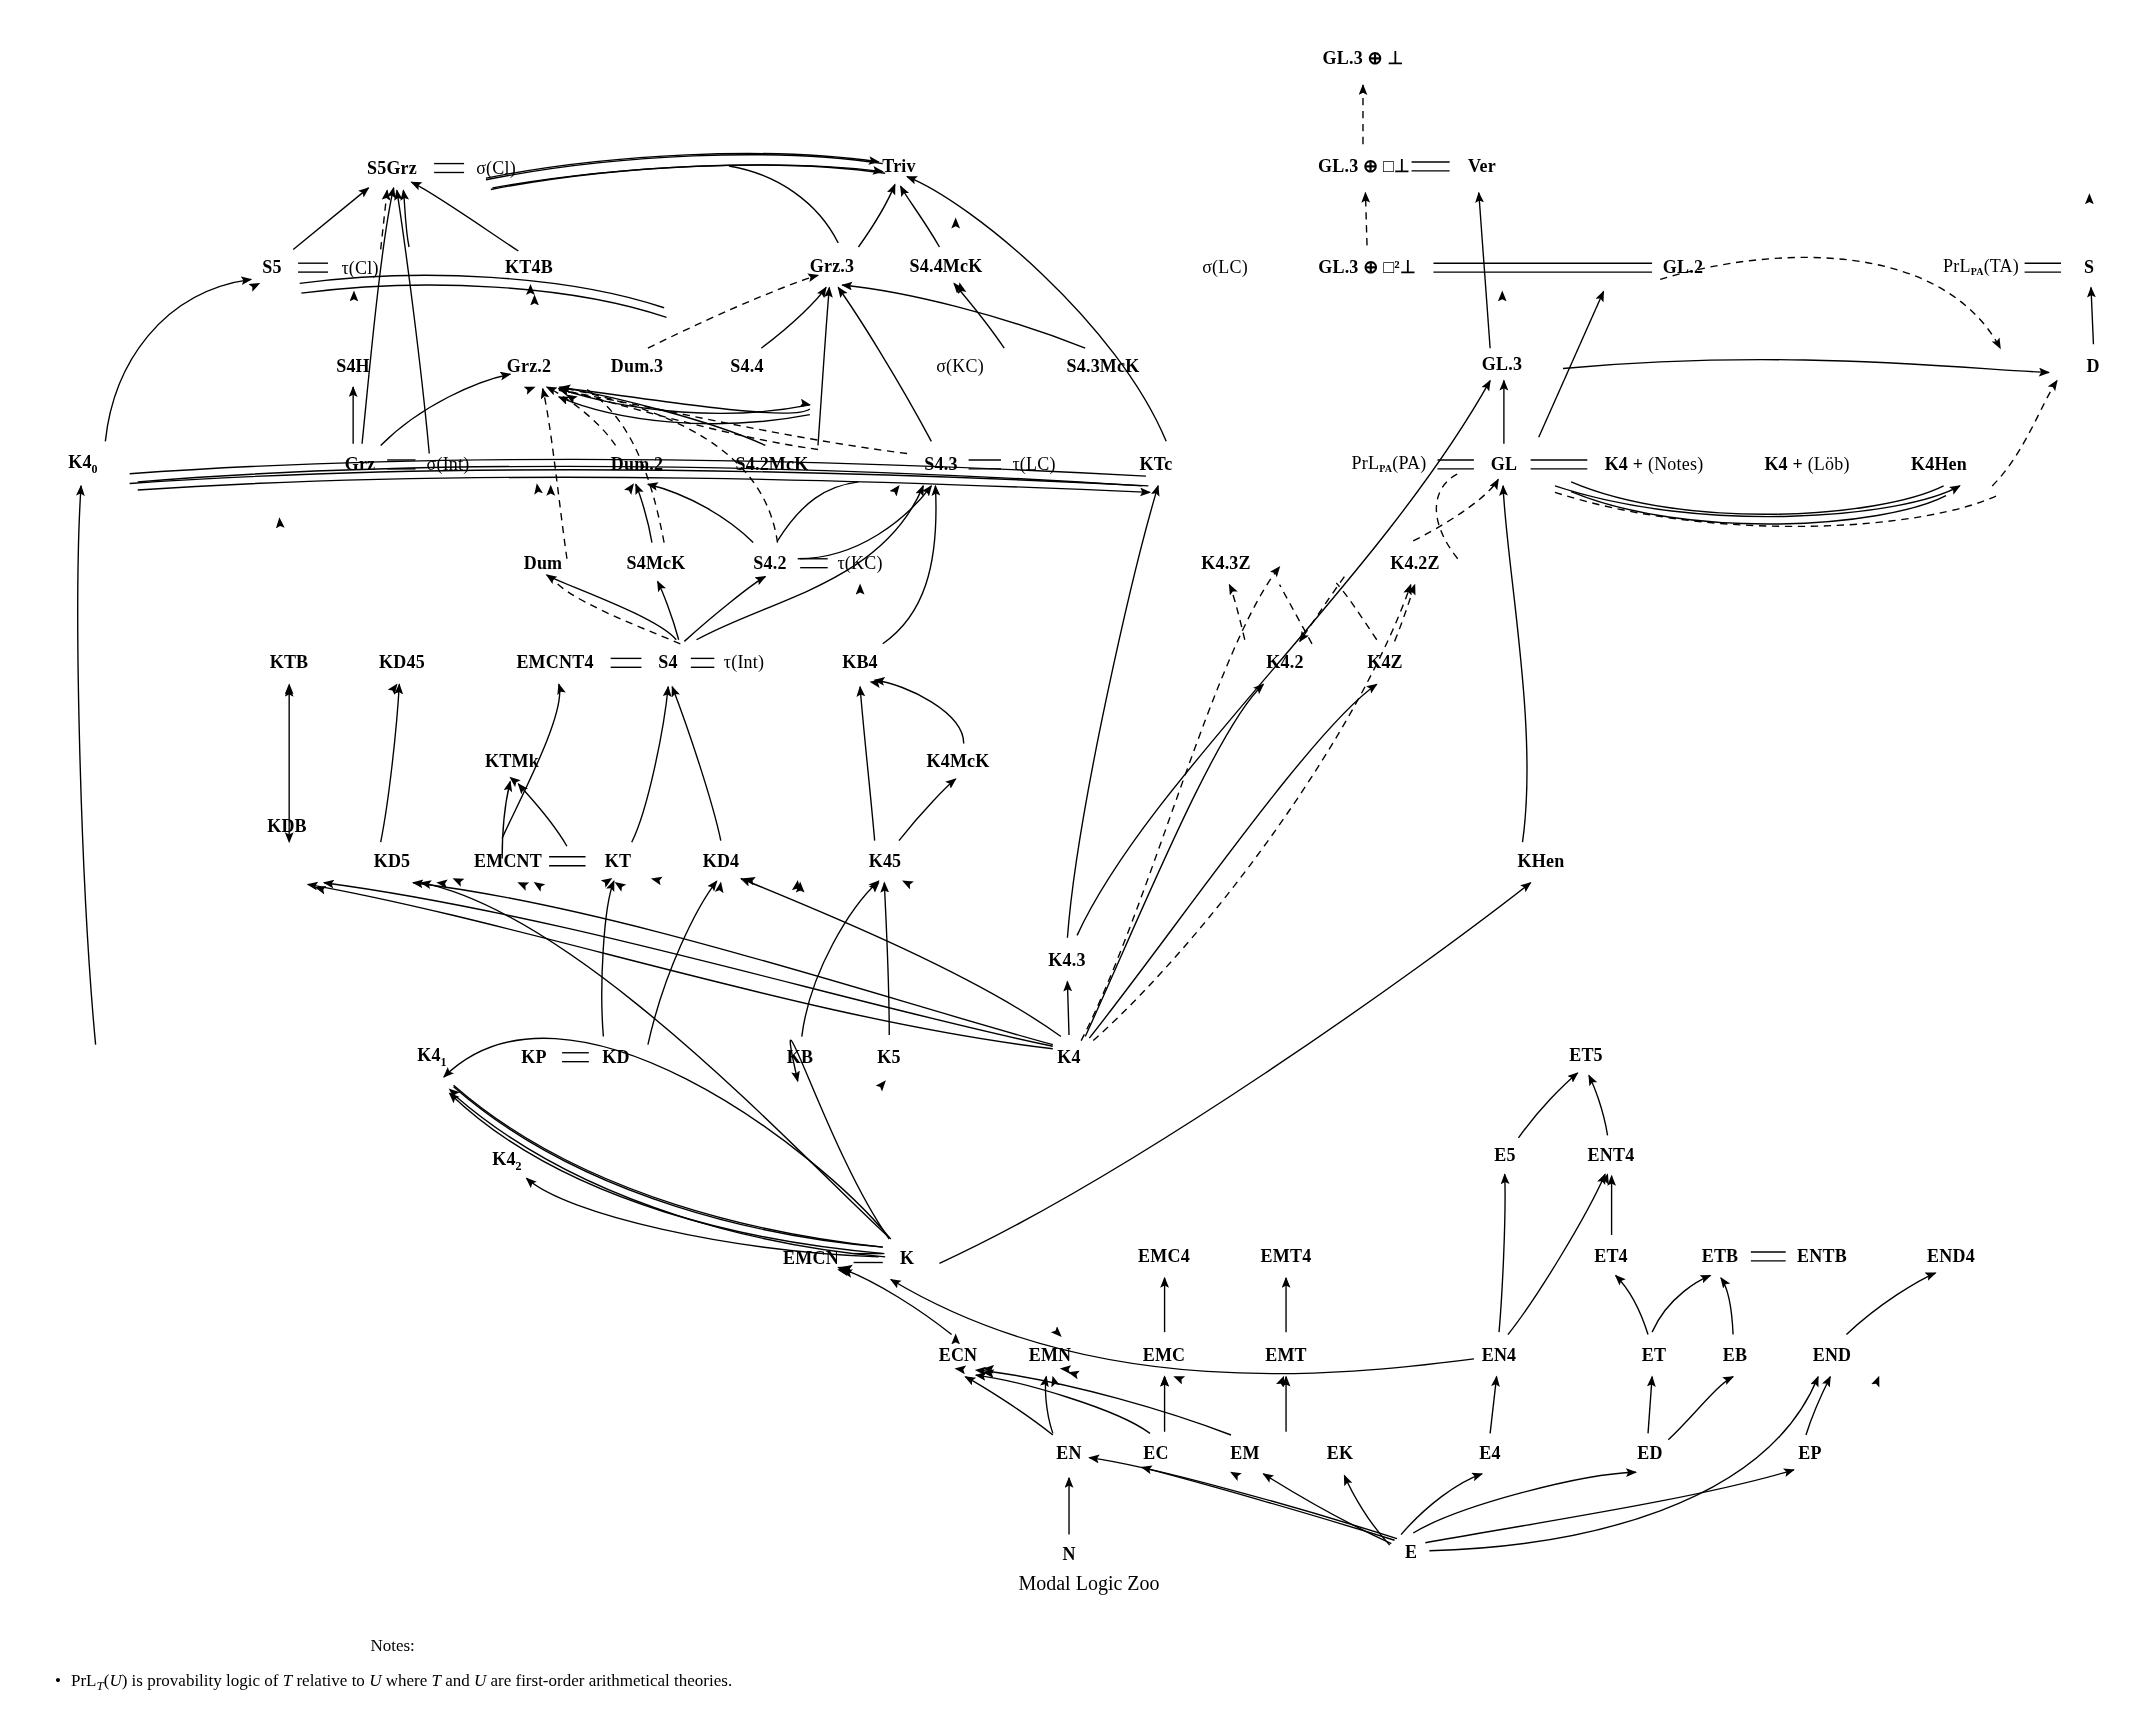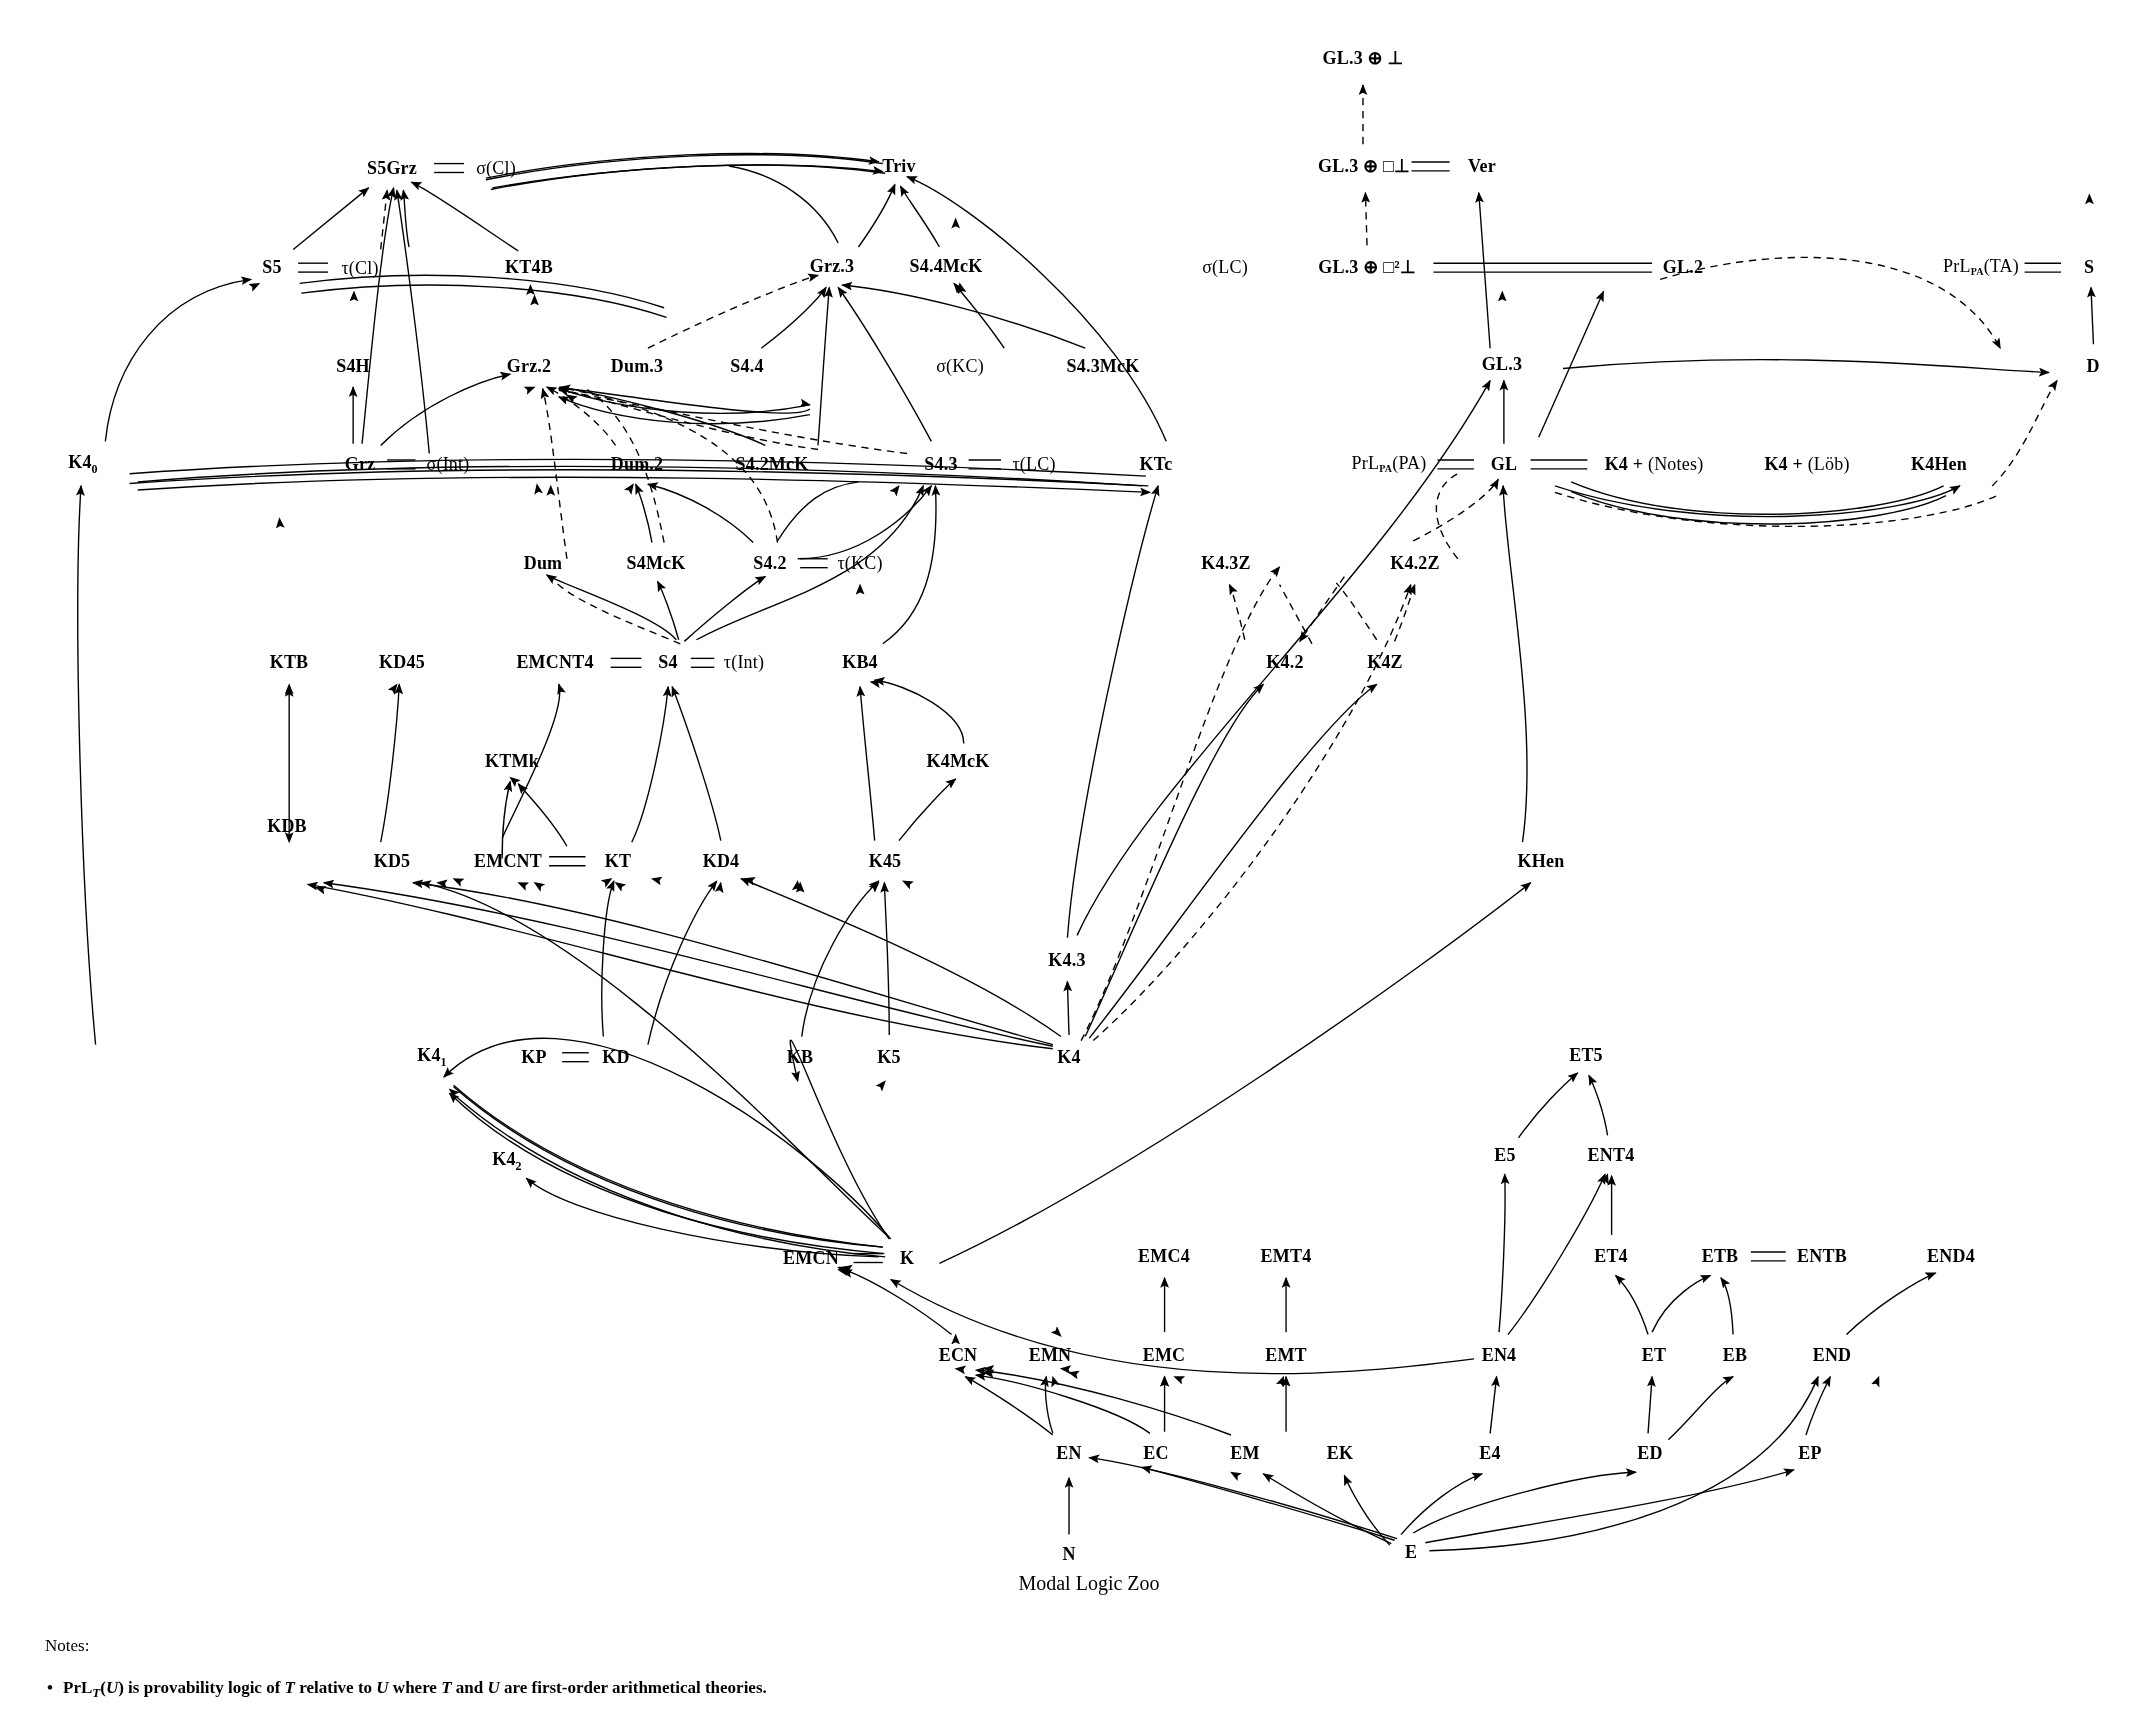--- a/index.html
+++ b/index.html
@@ -62,27 +62,27 @@
   }
   #notes {
     position: absolute;
     left: 45px;
     top: 1634px;
     font-size: 17px;
     font-family: "Liberation Serif", serif;
     line-height: 1.45;
   }
   #notes .notes-title {
-    margin-bottom: 17px;
+    margin-bottom: 10px;
+    text-align: center;
   }
   #notes ul {
-    margin: 0;
+    margin: 8px;
     padding-left: 18px;
     list-style: none;
-    font-weight: bold;
   }
   #notes li {
     position: relative;
     margin-bottom: 1.6px;
   }
   #notes li:before {
     content: "•";
     position: absolute;
     left: -16px;
   }

